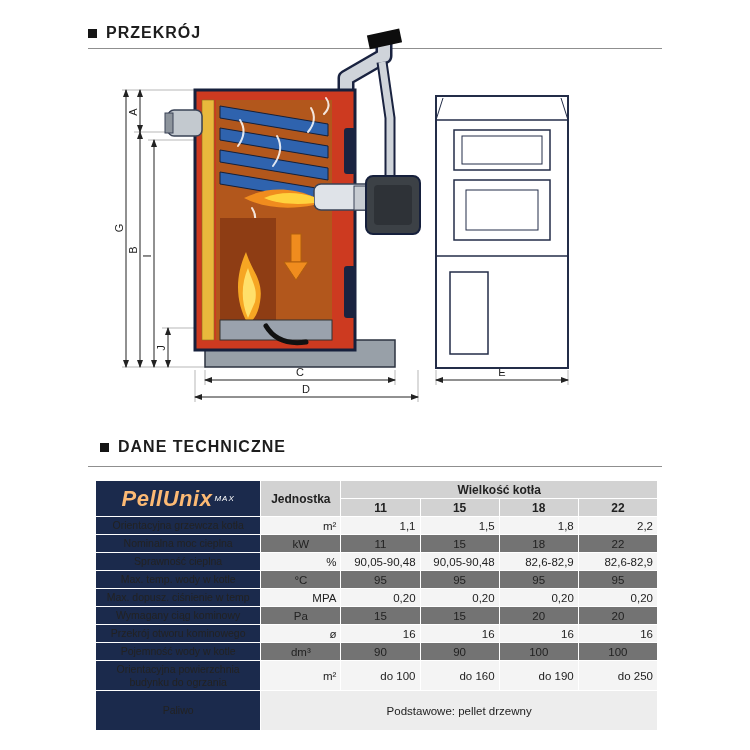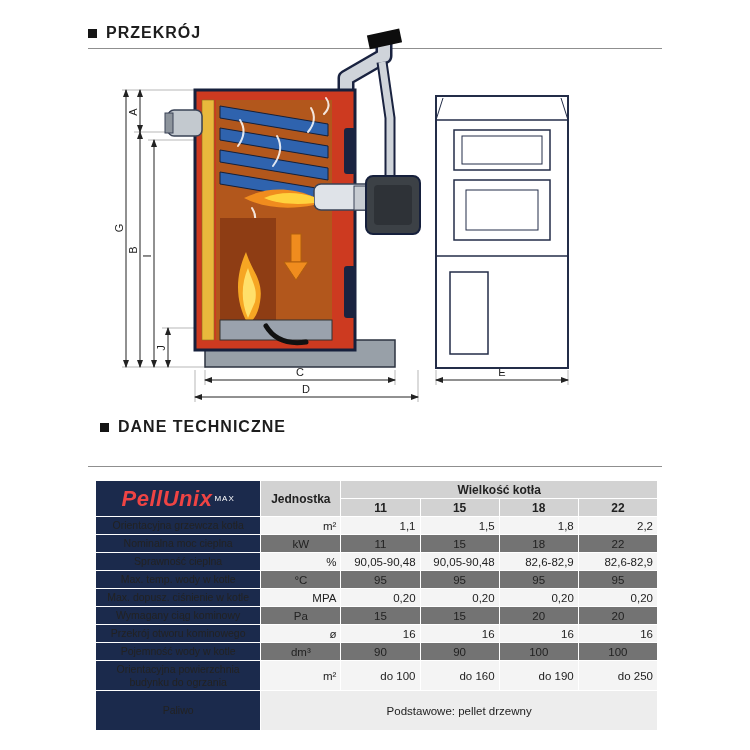--- a/index.html
+++ b/index.html
@@ -7,32 +7,32 @@
   body { font-family:"Liberation Sans", sans-serif; color:#222; }
   .page { position:relative; width:750px; height:750px; background:#fff; overflow:hidden; }
 
   .sec-heading { position:absolute; left:88px; display:flex; align-items:center; gap:9px; }
   .sec-heading .bullet { width:9px; height:9px; background:#151515; flex:0 0 auto; }
   .sec-heading h2 { font-size:16px; font-weight:bold; color:#1d1d1d; letter-spacing:1px; }
   .rule { position:absolute; left:88px; width:574px; height:1px; background:#8f8f8f; }
 
   #heading1 { top:24px; }
   #rule1 { top:48px; }
-  #heading2 { top:418px;padding-left:12px; }
+  #heading2 { top:438px;padding-left:12px; }
   #rule2 { top:466px; }
 
   .diagram-wrap { position:absolute; left:88px; top:28px; width:574px; height:398px; }
 
   
   table.spec { position:absolute; left:95px; top:480px; width:563px; border-collapse:collapse;
                table-layout:fixed; font-size:11px; border:1px solid #8f8f8f; }
   table.spec td { border:1px solid #fff; height:18px; padding:0 4px; text-align:center; color:#222; }
   td.logo-cell { background:#1b2a4c; color:#fff; text-align:center; }
-  .logo { font-size:22px; font-weight:bold; font-style:italic; color:#ef4444; letter-spacing:.5px; }
-  .logo-sup { font-size:8px; color:#fff; vertical-align:super; margin-left:2px; letter-spacing:1px; }
+  .logo { font-size:22px; font-weight:bold; font-style:italic; color:#fdba74; letter-spacing:.5px; }
+  .logo-sup { font-size:8px; color:#fff; vertical-align:super; margin-left:2px; letter-spacing:1px; font-style:italic; }
   td.hdr-cell { background:#d2d2d2; font-weight:bold; font-size:12px; color:#2a2a2a; }
   td.size-cell { background:#d2d2d2; font-weight:bold; font-size:12px; color:#e8380d; }
   td.lbl { background:#1b2a4c; color:#fff; text-align:left; font-size:10.5px; padding:1px 6px; line-height:1.2; }
   tr.shade-a td.unit, tr.shade-a td.val { background:#f4f4f4;text-align:right; }
   tr.shade-b td.unit, tr.shade-b td.val { background:#737373; }
   tr.row-orient td { height:30px; }
   tr.row-fuel td { height:40px; }
   td.fuel-val { background:#ededed; font-size:11.5px; }
   td.unit, td.val { font-size:11.5px; }
 
@@ -231,21 +231,21 @@
       </tr>
       <tr class="shade-b">
         <td class="lbl">Max. temp. wody w kotle</td>
         <td class="unit">°C</td>
         <td class="val">95</td>
         <td class="val">95</td>
         <td class="val">95</td>
         <td class="val">95</td>
       </tr>
       <tr class="shade-a">
-        <td class="lbl">Max. dopusz. ciśnienie w kotle</td>
+        <td class="lbl">Max. dopusz. ciśnienie w temp</td>
         <td class="unit">MPA</td>
         <td class="val">0,20</td>
         <td class="val">0,20</td>
         <td class="val">0,20</td>
         <td class="val">0,20</td>
       </tr>
       <tr class="shade-b">
         <td class="lbl">Wymagany ciąg kominowy</td>
         <td class="unit">Pa</td>
         <td class="val">15</td>

